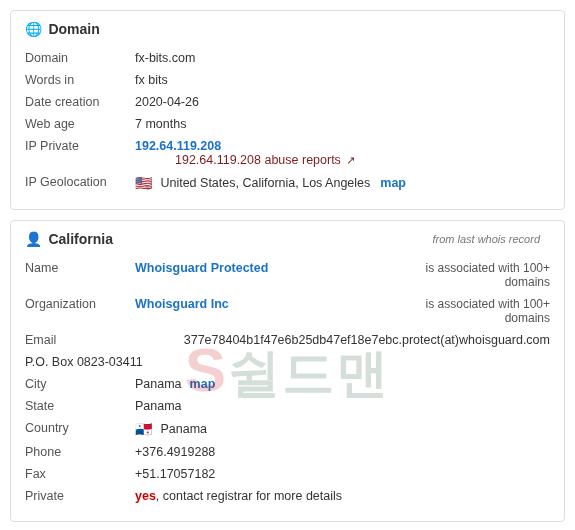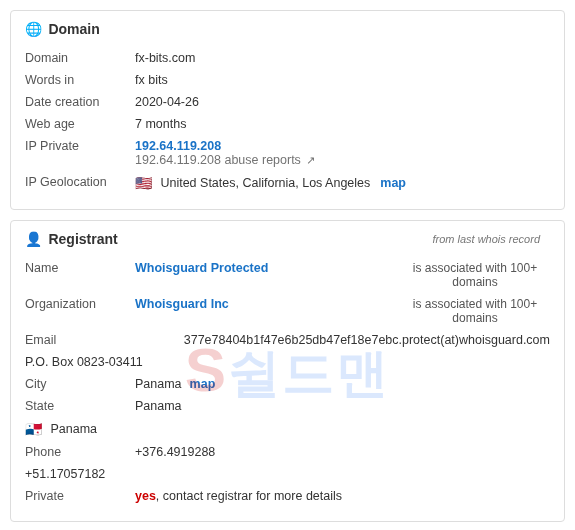--- a/index.html
+++ b/index.html
@@ -48,23 +48,24 @@
       color: #1a73c7;
       text-decoration: none;
       cursor: pointer;
       font-weight: bold;
     }
     .flag {
       font-size: 14px;
       margin-right: 4px;
     }
     .abuse-link {
-      color: #737373;
+      color: #7f1d1d;
       text-decoration: none;
       font-size: 12.5px;
+      margin-left: 40px;
     }
     .ip-block {
       display: flex;
       flex-direction: column;
     }
     .external-icon {
       font-size: 11px;
       margin-left: 2px;
     }
     
@@ -74,21 +75,21 @@
       right: 24px;
       font-size: 11px;
       color: #777;
       font-style: italic;
     }
     .assoc-note {
       color: #555;
       font-size: 12px;
       width: 160px;
       min-width: 160px;
-      text-align: center;
+      text-align: right;
       padding-left: 10px;
     }
     .watermark {
       position: absolute;
       top: 50%;
       left: 50%;
       transform: translate(-50%, -50%);
       opacity: 0.18;
       pointer-events: none;
       font-size: 52px;
@@ -151,26 +152,26 @@
       <span class="flag">🇺🇸</span>
       <span>United States, California, Los Angeles</span>
       <a class="link" href="#" style="margin-left:6px;">map</a>
     </span>
   </div>
 </div>
 
 <div class="section" style="position:relative; overflow:hidden;">
 
   <div class="watermark">
-    <span style="color:#cc0000; font-size:62px;">S</span><span style="color:#3b82f6;">쉴드맨</span>
+    <span style="color:#cc0000; font-size:62px;">S</span><span style="color:#14532d;">쉴드맨</span>
   </div>
 
   <div class="section-header">
     <span class="icon">👤</span>
-    <span>Registrant</span>
+    <span>California</span>
   </div>
   <span class="from-record">from last whois record</span>
 
   <div class="row">
     <span class="label">Name</span>
     <span class="value">
       <a class="link" href="#">Whoisguard Protected</a>
     </span>
     <span class="assoc-note" style="white-space:pre-line;">is associated with 100+
 domains</span>
@@ -201,32 +202,34 @@
       <a class="link" href="#">map</a>
     </span>
   </div>
 
   <div class="row">
     <span class="label">State</span>
     <span class="value">Panama</span>
   </div>
 
   <div class="row">
+    <span class="label">Country</span>
     <span class="value" style="display:flex; align-items:center; gap:4px;">
       <span class="flag">🇵🇦</span>
       <span>Panama</span>
     </span>
   </div>
 
   <div class="row">
     <span class="label">Phone</span>
     <span class="value">+376.4919288</span>
   </div>
 
   <div class="row">
+    <span class="label">Fax</span>
     <span class="value">+51.17057182</span>
   </div>
 
   <div class="row">
     <span class="label">Private</span>
     <span class="value">
       <span class="private-yes">yes</span><span>, contact registrar for more details</span>
     </span>
   </div>
 </div>

